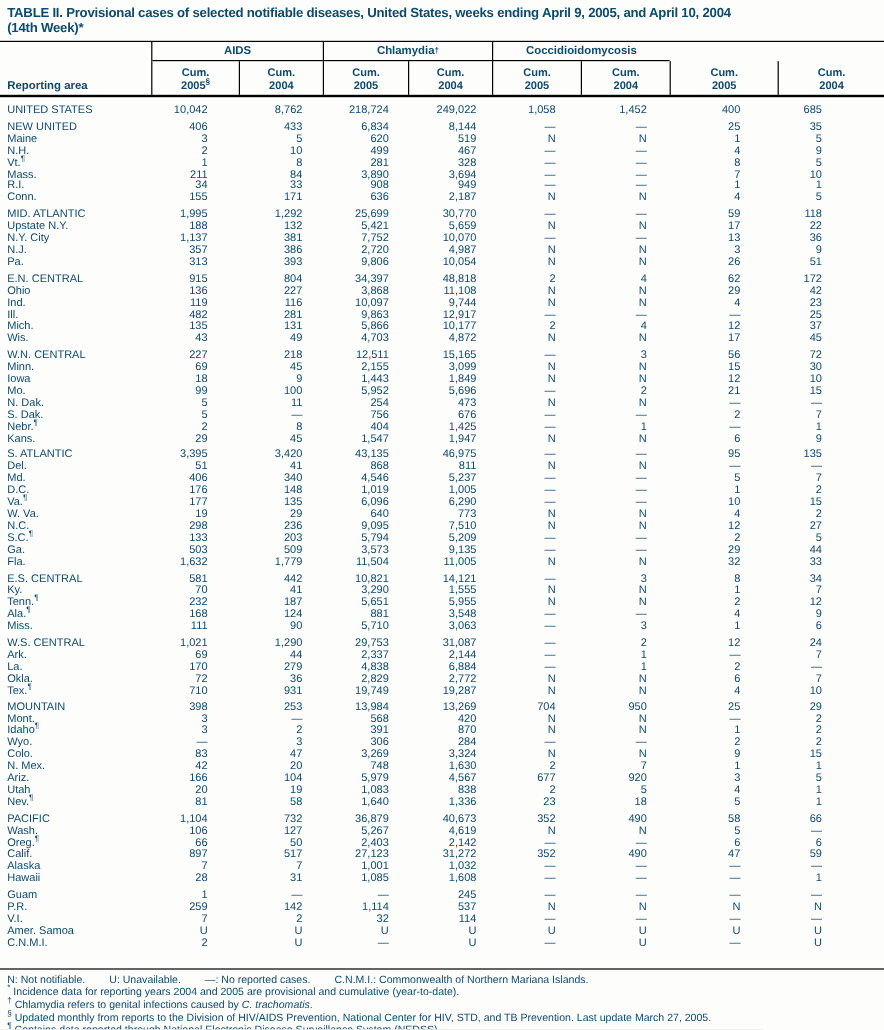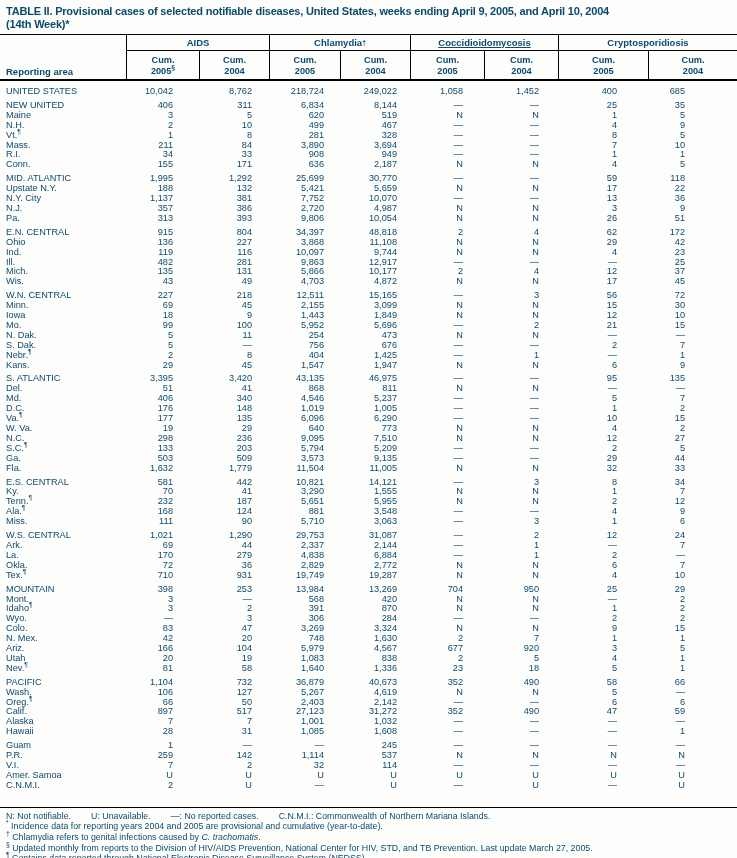--- a/index.html
+++ b/index.html
@@ -13,21 +13,21 @@
 
   .tbl { margin-top:3px; }
   .thead { border-top:1px solid #000; }
   .grp-row { display:flex; }
   .hdr-area { width:127px; box-sizing:border-box; border-right:1px solid #000; }
   .grp {
     box-sizing:border-box; display:flex; align-items:center; justify-content:center;
     font-weight:bold; font-size:9.5px; height:16px; border-bottom:1px solid #000;
   }
   .grp.bl { border-left:1px solid #000; }
-  .g0 { width:142px;align-items:center; } .g1 { width:141px;text-align:center; } .g2 { width:148px;text-decoration:underline; } .g3 { width:179px; }
+  .g0 { width:142px;align-items:center; } .g1 { width:141px;text-align:center; } .g2 { width:148px; } .g3 { width:179px; }
 
   .sub-row { display:flex; border-bottom:2px solid #000; }
   .sub-row .hdr-area {
     display:flex; align-items:flex-end; padding:0 0 2px 6px;
     font-weight:bold; font-size:9.5px;
   }
   .c0 { width:72px; padding-right:26px; } .c1 { width:70px; padding-right:17px; }
   .c2 { width:71px; padding-right:16px; } .c3 { width:70px; padding-right:13px; }
   .c4 { width:74px; padding-right:21px; } .c5 { width:74px; padding-right:19px; }
   .c6 { width:90px; padding-right:31px; } .c7 { width:89px; padding-right:52px; }
@@ -75,24 +75,20 @@
             <sup></sup>
         </div>
         <div class="grp g1 bl">
           <span>Chlamydia</span>
             <sup>†</sup>
         </div>
         <div class="grp g2 bl">
           <span>Coccidioidomycosis</span>
             <sup></sup>
         </div>
-        <div class="grp g3 bl">
-          <span>Cryptosporidiosis</span>
-            <sup></sup>
-        </div>
       </div>
 
       <div class="sub-row">
         <div class="hdr-area">
           <span>Reporting area</span>
         </div>
         <div class="sub c0">
           <div>Cum.</div>
           <div><span>2005</span><sup>§</sup></div>
         </div>
@@ -138,21 +134,21 @@
             <div class="cell v c4">1,058</div>
             <div class="cell v c5">1,452</div>
             <div class="cell v c6">400</div>
             <div class="cell v c7">685</div>
           </div>
         </div>
         <div class="section">
           <div class="row">
             <div class="cell area"><span>NEW UNITED</span></div>
             <div class="cell v c0">406</div>
-            <div class="cell v c1">311</div>
+            <div class="cell v c1">433</div>
             <div class="cell v c2">6,834</div>
             <div class="cell v c3">8,144</div>
             <div class="cell v c4">—</div>
             <div class="cell v c5">—</div>
             <div class="cell v c6">25</div>
             <div class="cell v c7">35</div>
           </div>
           <div class="row">
             <div class="cell area"><span>Maine</span></div>
             <div class="cell v c0">3</div>

